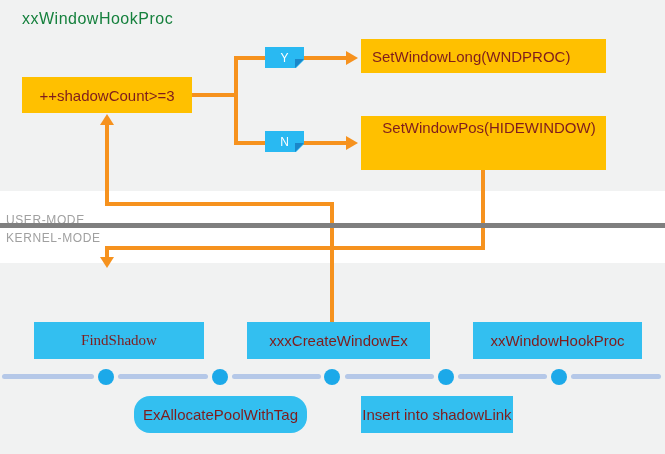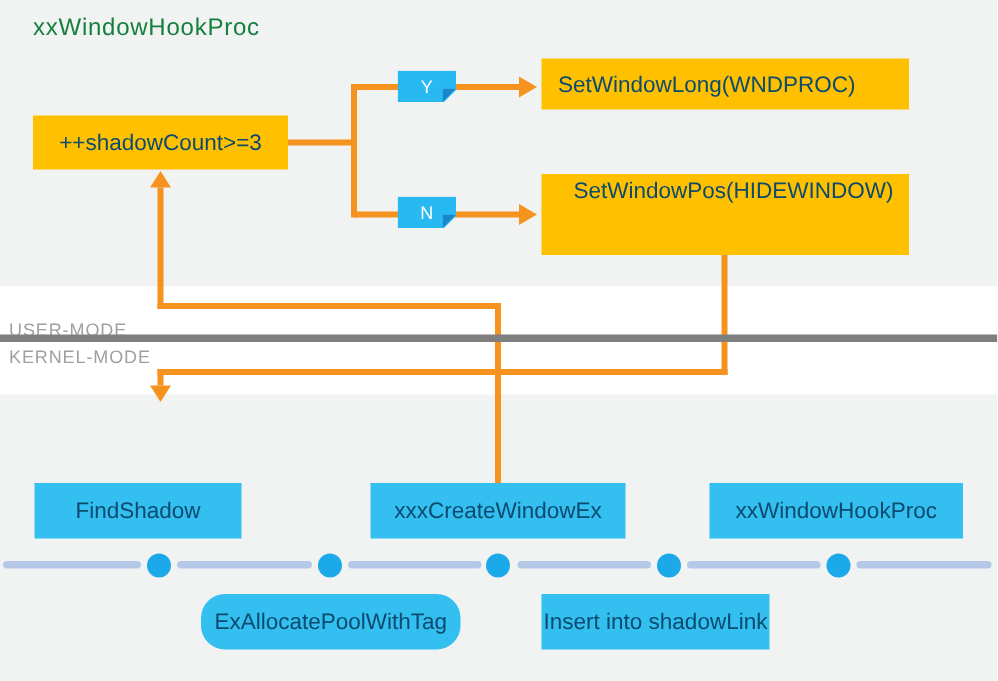--- a/index.html
+++ b/index.html
@@ -13,31 +13,31 @@
 
   .section-title { position:absolute; font-size:16px; font-weight:300; color:#15803d; letter-spacing:0.5px; }
   .title-top    { left:22px; top:10px; }
   .title-bottom { left:22px; top:274px; }
 
   .mode-label { position:absolute; left:6px; font-size:12px; color:#a0a0a0; letter-spacing:0.6px; }
   .user-mode   { top:213px; }
   .kernel-mode { top:231px; }
   .divider-bar { position:absolute; left:0; top:223px; width:665px; height:5px; background:#7f7f7f; z-index:6; }
 
-  .box { position:absolute; display:flex; align-items:center; font-size:15px; color:#0c4a6e; z-index:4; }
+  .box { position:absolute; display:flex; align-items:center; font-size:15px; color:#7f1d1d; z-index:4; }
   .amber { background:#FFC000; }
   .blue  { background:#33bff0; }
   .center { justify-content:center; text-align:center; }
 
   .box-cond   { left:22px;  top:77px;  width:170px; height:36px; }
   .box-swl    { left:361px; top:39px;  width:245px; height:34px; padding-left:11px; }
   .box-swp    { left:361px; top:116px; width:245px; height:54px; padding-left:11px; align-items:flex-start; flex-direction:row; justify-content:center; line-height:24px; }
 
-  .box-findshadow { left:23px;  top:322px; width:138px; height:37px; }
-  .box-createwin  { left:247px; top:322px; width:170px; height:37px; }
+  .box-findshadow { left:34px;  top:322px; width:170px; height:37px;font-family:Liberation Serif, serif; }
+  .box-createwin  { left:247px; top:322px; width:183px; height:37px; }
   .box-setwinpos  { left:473px; top:322px; width:169px; height:37px; }
   .box-exalloc    { left:134px; top:396px; width:173px; height:37px;border-radius:16px; }
   .box-insert     { left:361px; top:396px; width:152px; height:37px; }
 
   .tag { position:absolute; width:39px; height:21px; background:#29b9f2; color:#fff;
          font-size:12px; display:flex; align-items:center; justify-content:center; z-index:5;
          clip-path:polygon(0 0, 100% 0, 100% calc(100% - 8px), calc(100% - 8px) 100%, 0 100%); }
   .tag-y { left:265px; top:47px; }
   .tag-n { left:265px; top:131px; }
   .fold { position:absolute; right:0; bottom:0; width:9px; height:9px; background:#1a87c9;

